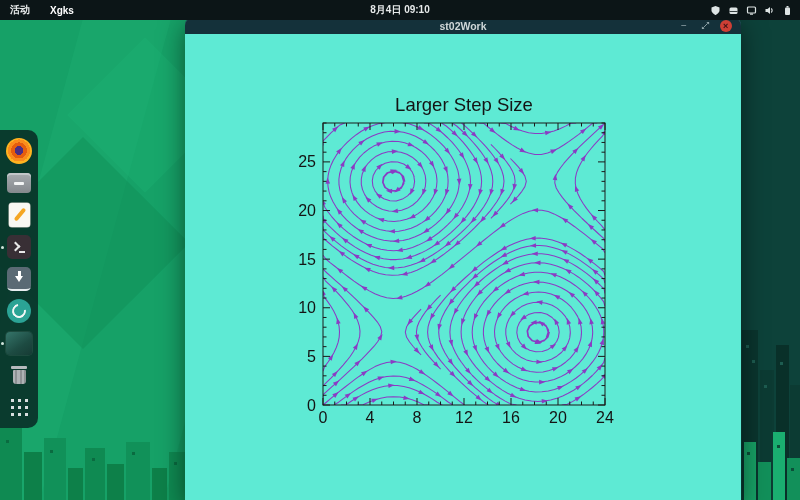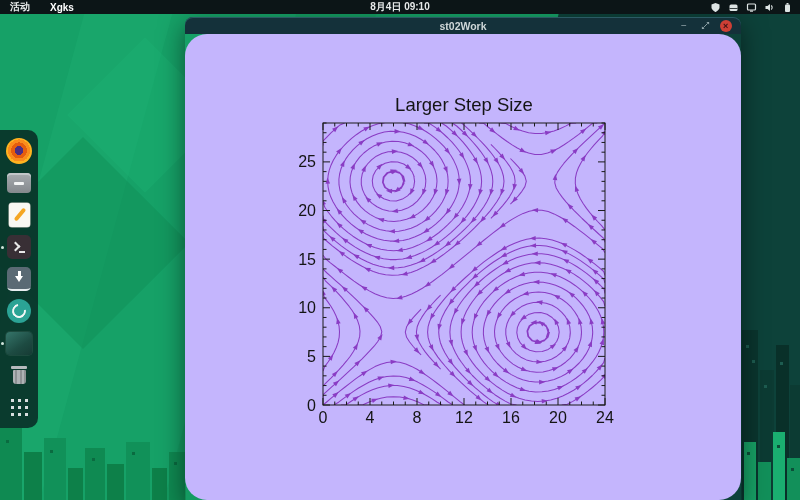--- a/index.html
+++ b/index.html
@@ -3,21 +3,21 @@
 <meta charset="utf-8">
 <style>
   html,body{margin:0;padding:0;}
   body{width:800px;height:500px;position:relative;overflow:hidden;
        font-family:"Liberation Sans",sans-serif;background:#0d423a;}
 
   
   #wallpaper{position:absolute;inset:0;z-index:0;}
 
   
-  #topbar{position:absolute;left:0;top:0;width:800px;height:14px;background:#0c1517;
+  #topbar{position:absolute;left:0;top:0;width:800px;height:20px;background:#0c1517;
           color:#e6e9e9;display:flex;align-items:center;font-size:10px;z-index:50;}
   #topbar .activities{margin-left:10px;font-weight:bold;}
   #topbar .appname{margin-left:20px;font-weight:bold;color:#ffffff;text-align:right;}
   #topbar .clock{position:absolute;left:50%;transform:translateX(-50%);font-weight:bold;}
   #topbar .tray{margin-left:auto;margin-right:7px;display:flex;gap:7px;align-items:center;}
   #topbar .tray svg{display:block;}
 
   
   #dock{position:absolute;left:0;top:130px;width:38px;background:rgba(8,44,38,.88);
         border-radius:0 10px 10px 0;padding:8px 0;display:flex;flex-direction:column;
@@ -63,21 +63,21 @@
   #titlebar{position:absolute;left:0;top:0;width:100%;height:17px;background:#14313a;
             border-radius:8px 8px 0 0;box-shadow:inset 0 1px 0 #2c5a64;
             display:flex;align-items:center;justify-content:center;}
   #titlebar .title{color:#cfd8d9;font-size:10.5px;font-weight:bold;}
   .winbtn{position:absolute;top:0;height:17px;display:flex;align-items:center;justify-content:center;
           color:#93a7ac;font-size:10px;}
   #btn-min{right:50px;width:14px;}
   #btn-max{right:29px;width:14px;}
   #btn-close{right:9px;top:2.5px;width:12.5px;height:12.5px;border-radius:50%;background:#cf3f35;
              color:#3a1013;font-size:9px;line-height:12px;text-align:center;font-weight:bold;}
-  #content{position:absolute;left:0;top:17px;width:556px;height:466px;background:#c4b5fd;border-radius:22px;}
+  #content{position:absolute;left:0;top:17px;width:556px;height:466px;background:#5eead4;}
   #plot{position:absolute;left:0;top:0;}
   #plot text{font-family:"Liberation Sans",sans-serif;fill:#141414;}
 </style>
 </head>
 <body>
 
 <svg id="wallpaper" width="800" height="500" viewBox="0 0 800 500">
   <rect width="800" height="500" fill="#0d423a"></rect>
   <polygon points="0,0 562,0 440,500 0,500" fill="#16a167"></polygon>
   <polygon points="88,0 176,0 40,500 -48,500" fill="#1dac72" opacity="0.45"></polygon>

